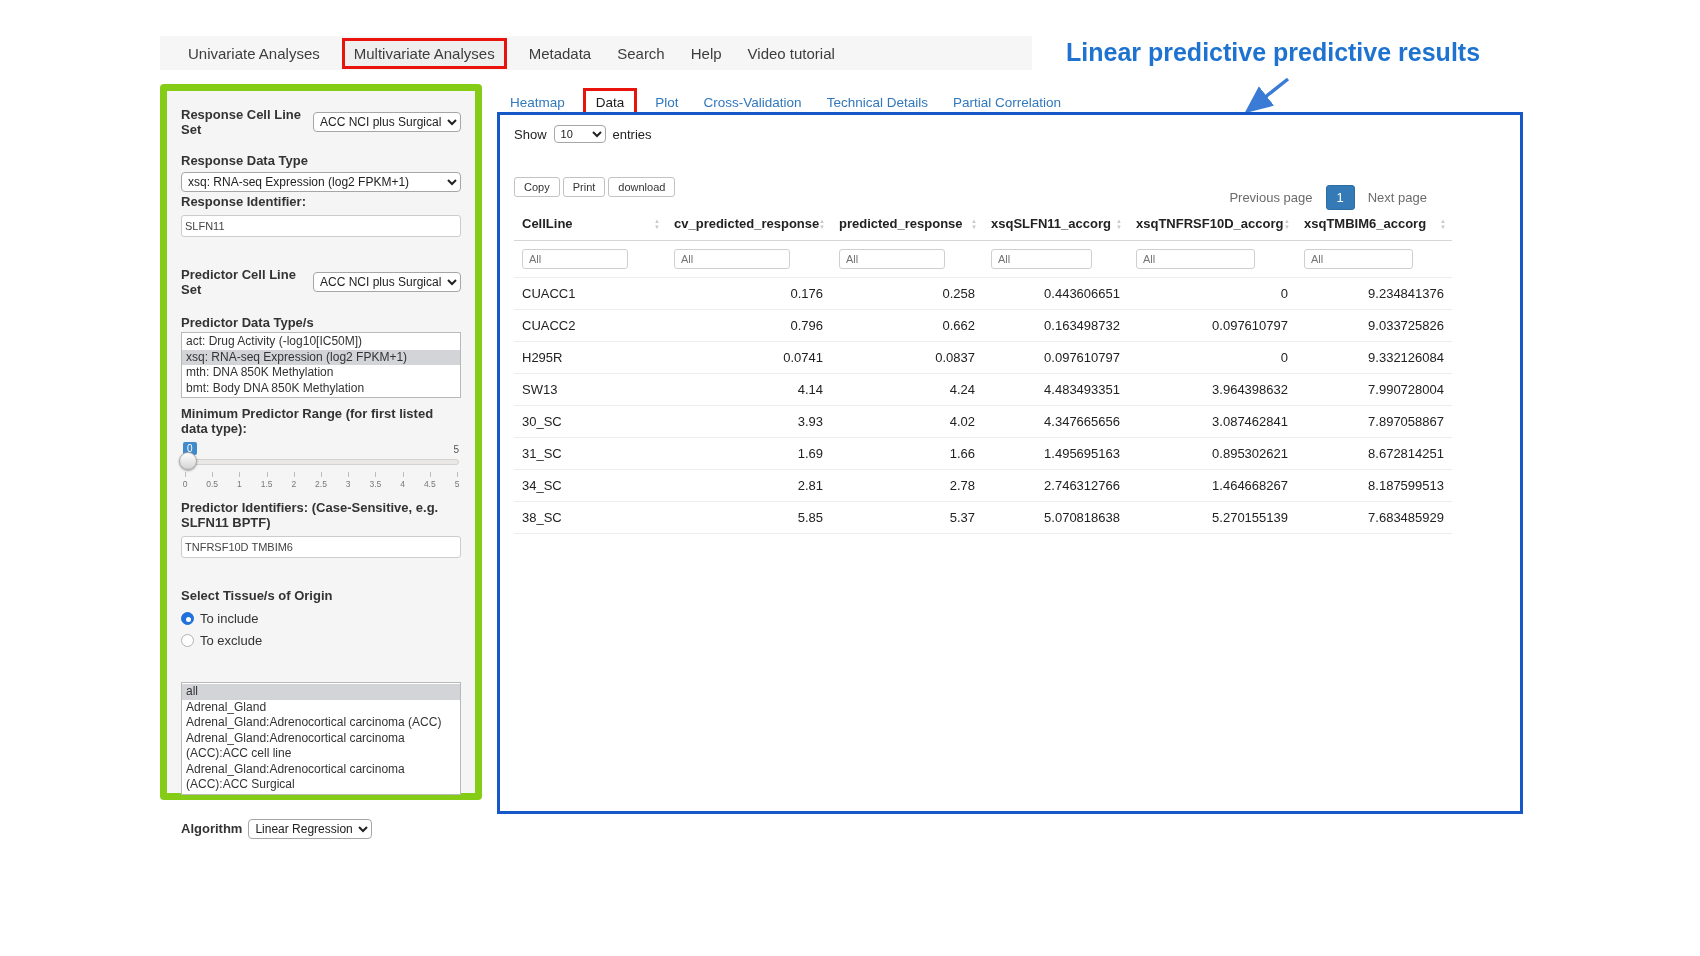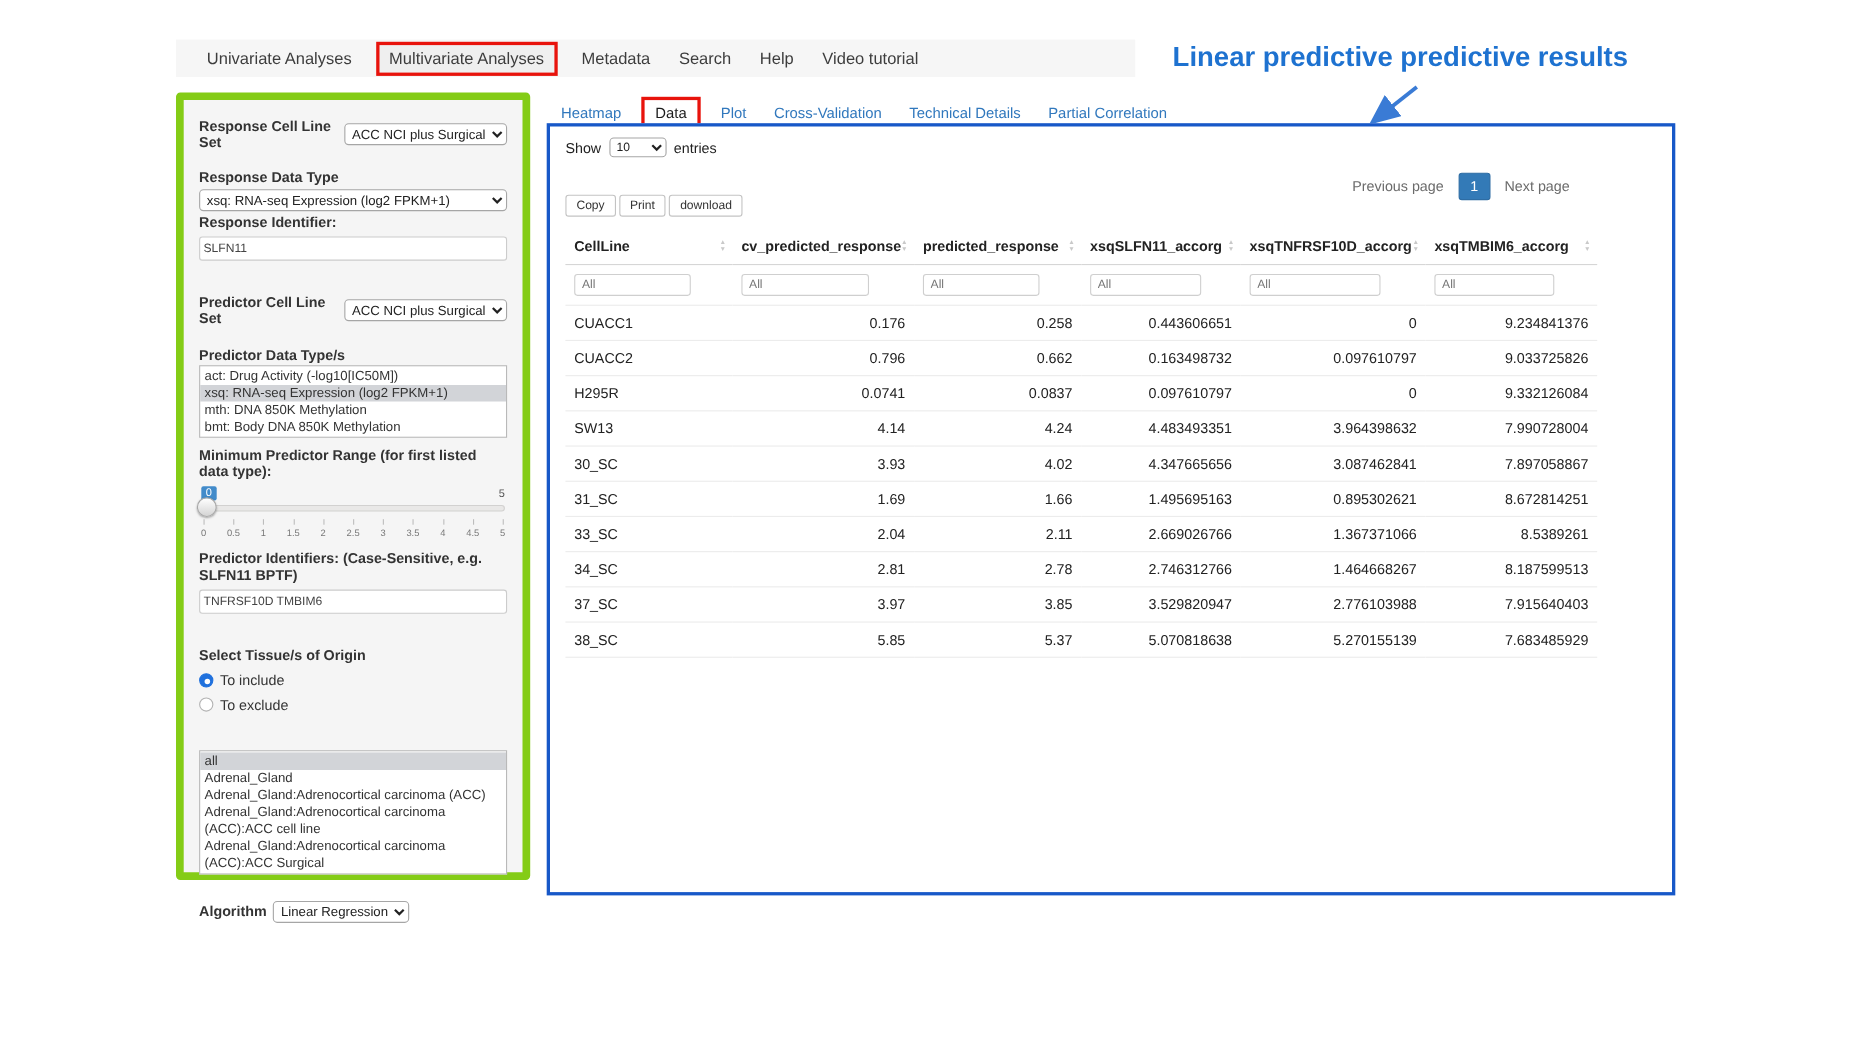--- a/index.html
+++ b/index.html
@@ -57,21 +57,21 @@
   .tab { color:#3178bd; cursor:pointer; white-space:nowrap; }
   .tab.active { color:#1c1c1c; }
   .tab.red-box { border:3px solid #e8130c; padding:4px 10px; margin:0 -7px; }
 
   
   .main { position:absolute; left:497px; top:112px; width:1026px; height:702px;
           border:3px solid #1758c8; background:#fff; padding:10px 14px; }
   .show-row { display:flex; align-items:center; gap:7px; font-size:13px; color:#222; }
   .show-row select { font-size:11px; min-width:52px; }
   .showing { margin-top:15px; font-size:13px; color:#222; }
-  .pagination { position:absolute; top:42px; right:85px; display:flex; align-items:center; gap:5px; font-size:13px; color:#6b6b6b; }
+  .pagination { position:absolute; top:70px; right:85px; display:flex; align-items:center; gap:5px; font-size:13px; color:#6b6b6b; }
   .page-btn { padding:5px 8px; cursor:pointer; }
   .page-current { background:#337ab7; color:#fff; border:1px solid #2e6da4; border-radius:3px; padding:4px 10px; cursor:pointer; }
   .dt-buttons { margin-top:34px; display:flex; gap:3px; }
   .dt-btn { border:1px solid #c3c3c3; border-radius:3px; background:#fff; padding:3px 9px;
             font-size:11px; color:#333; cursor:pointer; }
 
   
   table.dt { border-collapse:collapse; width:938px; margin-top:10px; font-size:13px; color:#222; table-layout:fixed; }
   table.dt th { text-align:left; font-weight:bold; padding:9px 24px 9px 8px; position:relative;
                 border-bottom:1px solid #d6d6d6; overflow:hidden; white-space:nowrap; }
@@ -335,44 +335,28 @@
           </tr>
           <tr>
             <td>31_SC</td>
             <td class="num">1.69</td>
             <td class="num">1.66</td>
             <td class="num">1.495695163</td>
             <td class="num">0.895302621</td>
             <td class="num">8.672814251</td>
           </tr>
           <tr>
-            <td>33_SC</td>
-            <td class="num">2.04</td>
-            <td class="num">2.11</td>
-            <td class="num">2.669026766</td>
-            <td class="num">1.367371066</td>
-            <td class="num">8.5389261</td>
-          </tr>
-          <tr>
             <td>34_SC</td>
             <td class="num">2.81</td>
             <td class="num">2.78</td>
             <td class="num">2.746312766</td>
             <td class="num">1.464668267</td>
             <td class="num">8.187599513</td>
           </tr>
           <tr>
-            <td>37_SC</td>
-            <td class="num">3.97</td>
-            <td class="num">3.85</td>
-            <td class="num">3.529820947</td>
-            <td class="num">2.776103988</td>
-            <td class="num">7.915640403</td>
-          </tr>
-          <tr>
             <td>38_SC</td>
             <td class="num">5.85</td>
             <td class="num">5.37</td>
             <td class="num">5.070818638</td>
             <td class="num">5.270155139</td>
             <td class="num">7.683485929</td>
           </tr>
         </tbody>
     </table>
 

